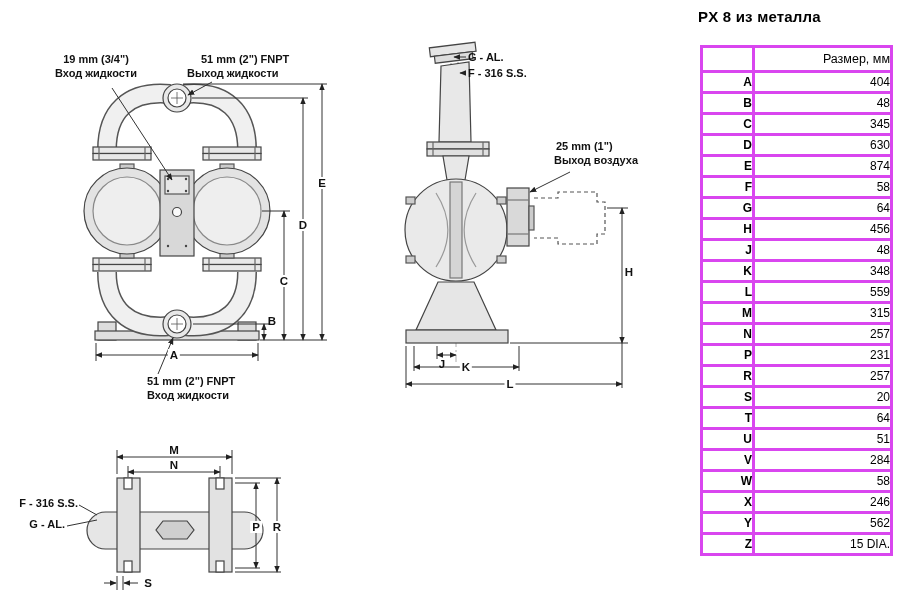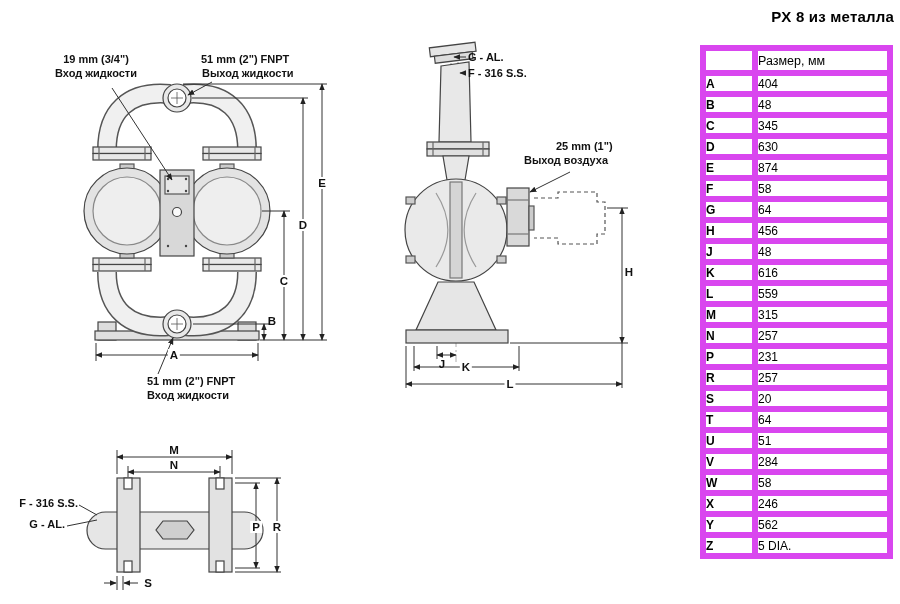--- a/index.html
+++ b/index.html
@@ -4,23 +4,23 @@
 <style>
   *{box-sizing:border-box}
   body{margin:0;background:#fff;font-family:"Liberation Sans",sans-serif}
   .canvas{position:relative;width:900px;height:604px;background:#fff;overflow:hidden}
   .art{position:absolute;left:0;top:0}
   .lbl{position:absolute;font-size:11px;font-weight:700;color:#111;line-height:13px;white-space:nowrap}
   .lbl.ctr{text-align:center}
   .lbl.rt{text-align:right}
   .dim{position:absolute;font-size:11.5px;font-weight:700;color:#111;transform:translate(-50%,-50%);background:#fff;padding:0 2px;line-height:12px}
   .dim.nobg{background:transparent;padding:0}
-  .title{position:absolute;left:698px;top:8px;width:196px;text-align:right;font-size:15px;font-weight:700;color:#000;letter-spacing:.2px}
+  .title{position:absolute;left:698px;top:8px;width:196px;font-size:15px;font-weight:700;color:#000;letter-spacing:.2px}
   table.dims{position:absolute;left:700px;top:45px;width:193px;border-collapse:collapse;table-layout:fixed}
-  table.dims th,table.dims td{border:6px solid #d946ef;text-align:left;font-size:12px;padding:0;height:21px;color:#000}
+  table.dims th,table.dims td{border:3px solid #d946ef;text-align:right;font-size:12px;padding:0;height:21px;color:#000}
   table.dims th{font-weight:400;height:25px;font-size:12.5px}
   table.dims td.letter{font-weight:700}
   table.dims td.val{font-weight:400}
 </style>
 </head>
 <body>
 
 <div class="canvas">
 
   <svg class="art" width="900" height="604" viewBox="0 0 900 604">
@@ -195,33 +195,33 @@
       <line x1="79" y1="505" x2="97" y2="515"></line>
       <line x1="67" y1="526" x2="97" y2="520"></line>
     </g>
   </svg>
 
   <div class="title">PX 8 из металла</div>
 
   <div class="lbl ctr" style="left:43px;top:53px;width:106px">19 mm (3/4")</div>
   <div class="lbl ctr" style="left:43px;top:67px;width:106px">Вход жидкости</div>
   <div class="lbl" style="left:201px;top:53px">51 mm (2") FNPT</div>
-  <div class="lbl" style="left:202px;top:67px">Выход жидкости</div>
+  <div class="lbl" style="left:187px;top:67px">Выход жидкости</div>
   <div class="lbl" style="left:147px;top:375px">51 mm (2") FNPT</div>
   <div class="lbl" style="left:147px;top:389px">Вход жидкости</div>
   <div class="dim" style="left:174px;top:355px">A</div>
   <div class="dim nobg" style="left:272px;top:321px">B</div>
   <div class="dim" style="left:284px;top:281px">C</div>
   <div class="dim" style="left:303px;top:225px">D</div>
   <div class="dim" style="left:322px;top:183px">E</div>
 
   <div class="lbl" style="left:468px;top:51px">G - AL.</div>
   <div class="lbl" style="left:468px;top:67px">F - 316 S.S.</div>
   <div class="lbl" style="left:556px;top:140px">25 mm (1")</div>
-  <div class="lbl" style="left:524px;top:154px">Выход воздуха</div>
+  <div class="lbl" style="left:554px;top:154px">Выход воздуха</div>
   <div class="dim nobg" style="left:629px;top:272px">H</div>
   <div class="dim nobg" style="left:442px;top:364px">J</div>
   <div class="dim" style="left:466px;top:367px">K</div>
   <div class="dim" style="left:510px;top:384px">L</div>
 
   <div class="lbl rt" style="left:8px;top:497px;width:70px">F - 316 S.S.</div>
   <div class="lbl rt" style="left:8px;top:518px;width:57px">G - AL.</div>
   <div class="dim nobg" style="left:174px;top:450px">M</div>
   <div class="dim nobg" style="left:174px;top:465px">N</div>
   <div class="dim" style="left:256px;top:527px">P</div>
@@ -271,21 +271,21 @@
         <tr>
           <td class="letter">H</td>
           <td class="val">456</td>
         </tr>
         <tr>
           <td class="letter">J</td>
           <td class="val">48</td>
         </tr>
         <tr>
           <td class="letter">K</td>
-          <td class="val">616</td>
+          <td class="val">348</td>
         </tr>
         <tr>
           <td class="letter">L</td>
           <td class="val">559</td>
         </tr>
         <tr>
           <td class="letter">M</td>
           <td class="val">315</td>
         </tr>
         <tr>
@@ -323,18 +323,18 @@
         <tr>
           <td class="letter">X</td>
           <td class="val">246</td>
         </tr>
         <tr>
           <td class="letter">Y</td>
           <td class="val">562</td>
         </tr>
         <tr>
           <td class="letter">Z</td>
-          <td class="val">5 DIA.</td>
+          <td class="val">15 DIA.</td>
         </tr>
       </tbody>
   </table>
 
 </div>
 
 </body></html>

